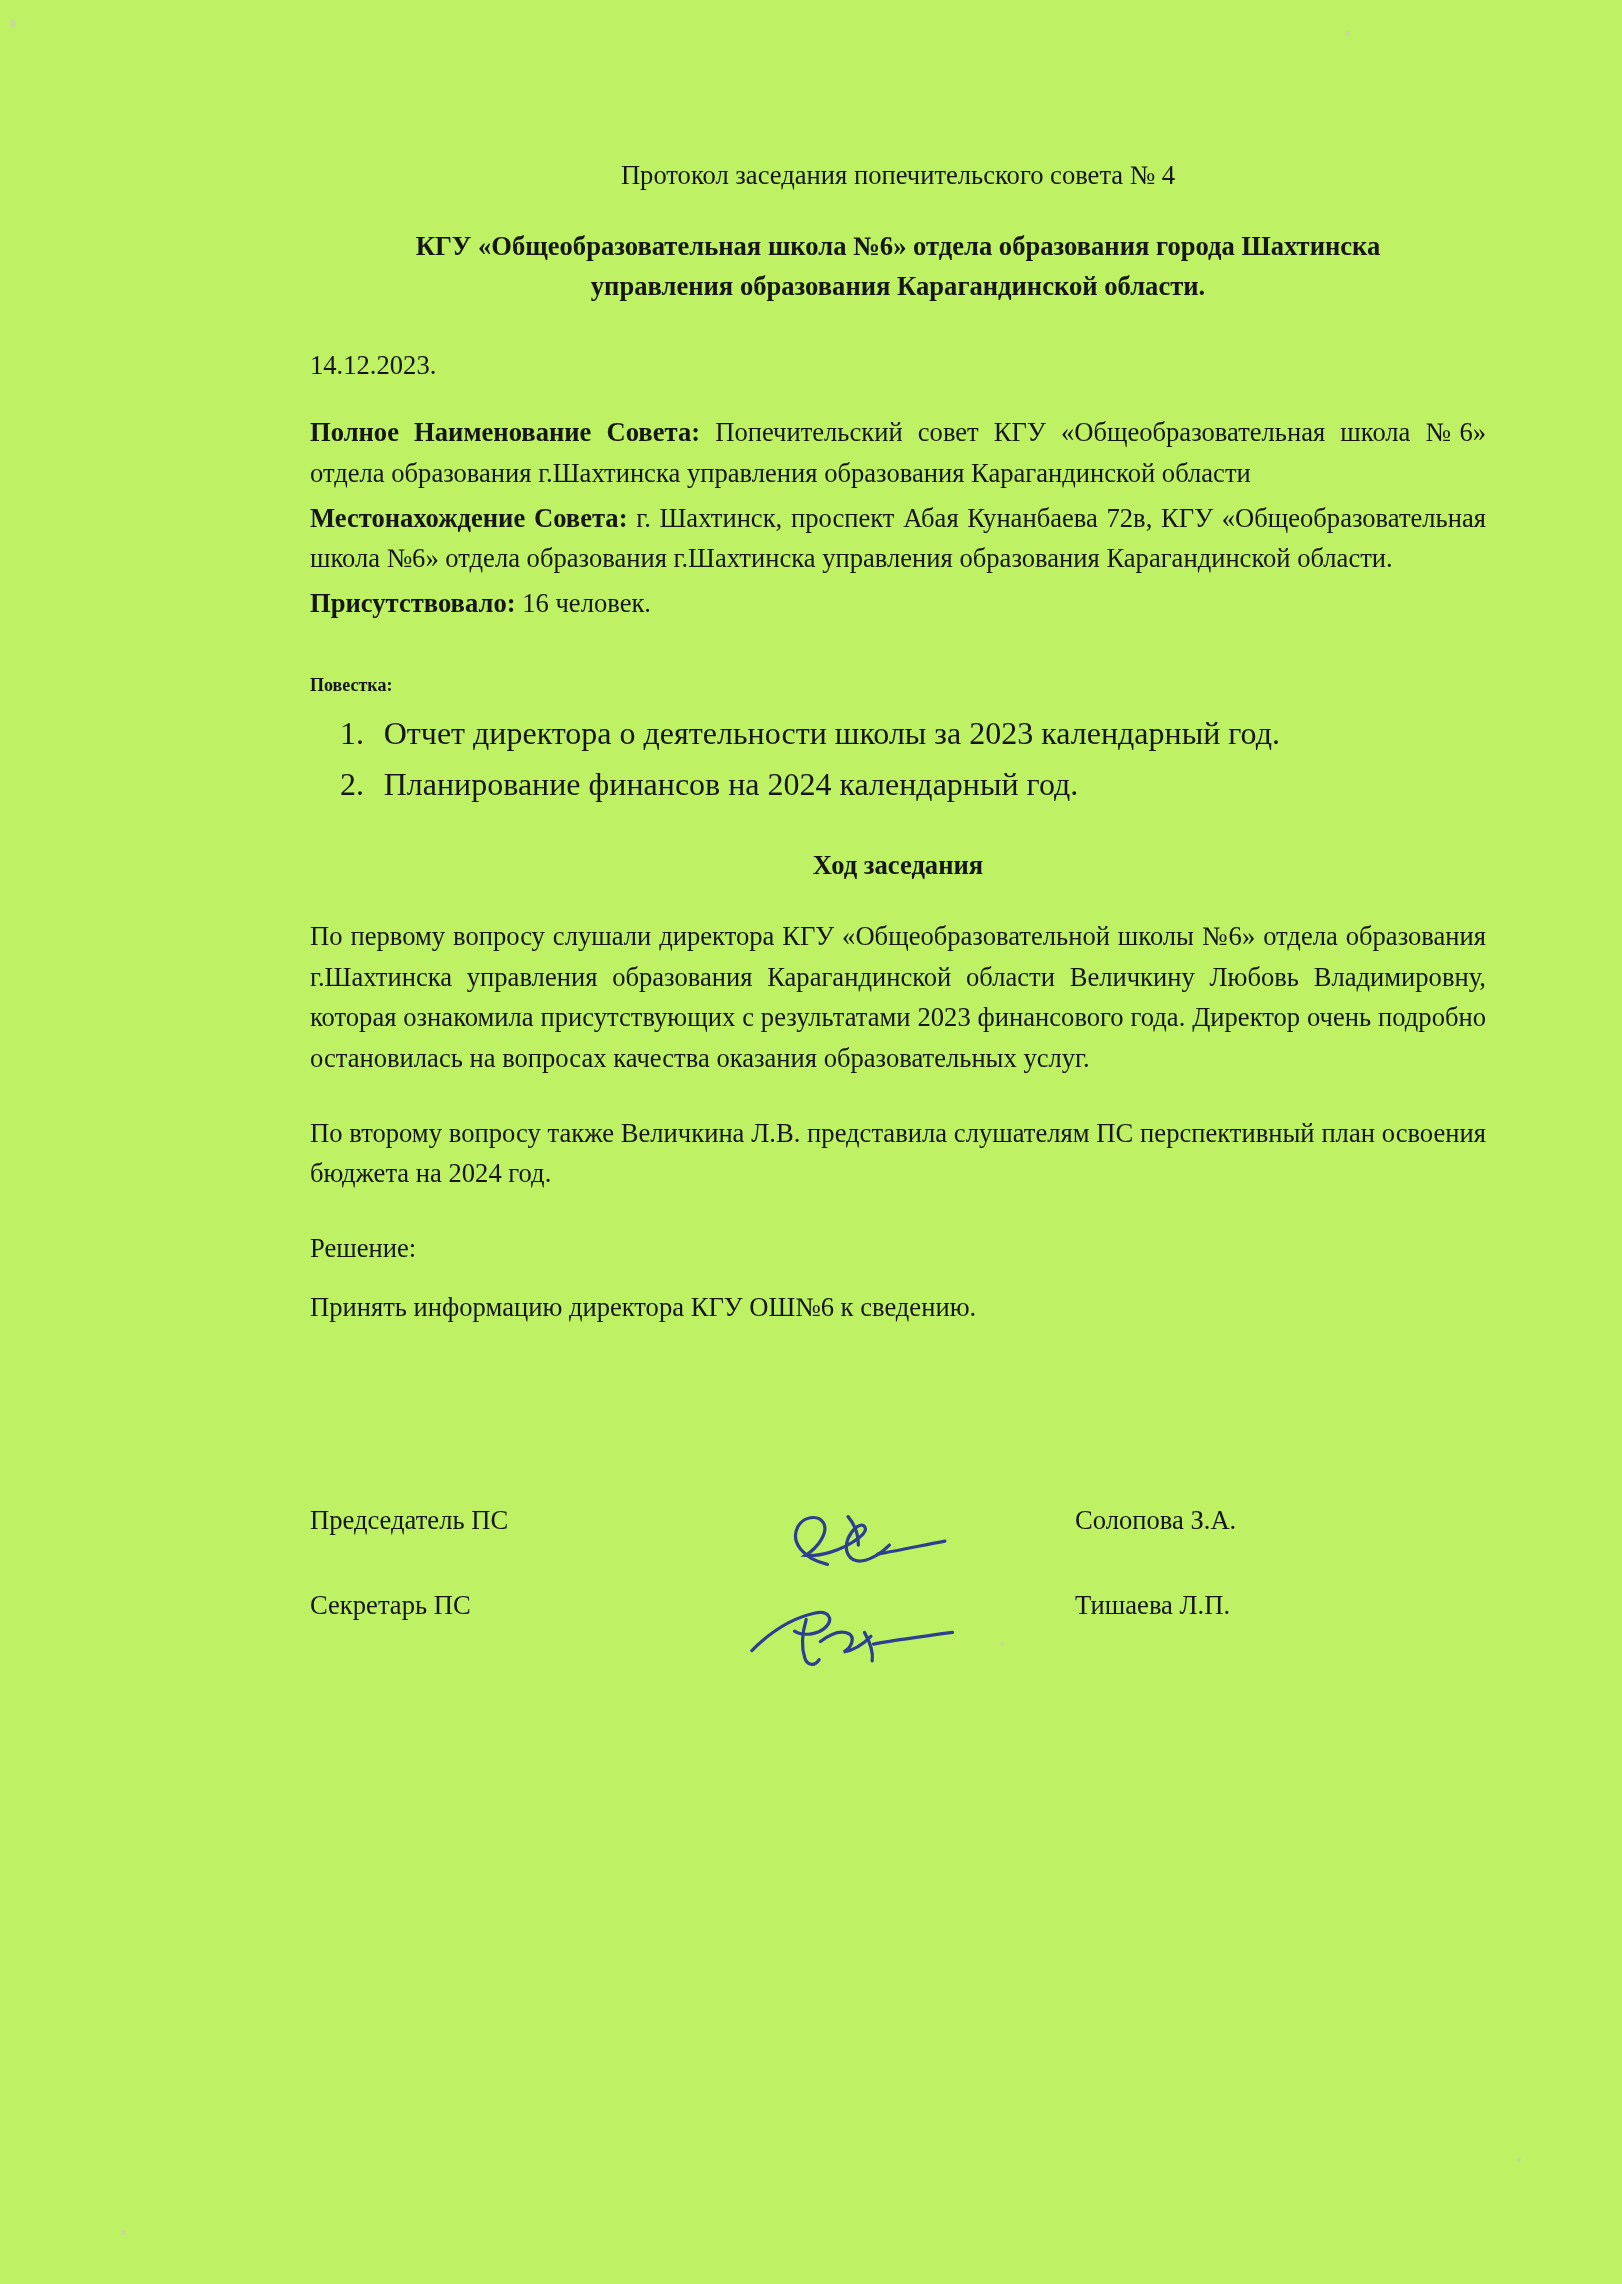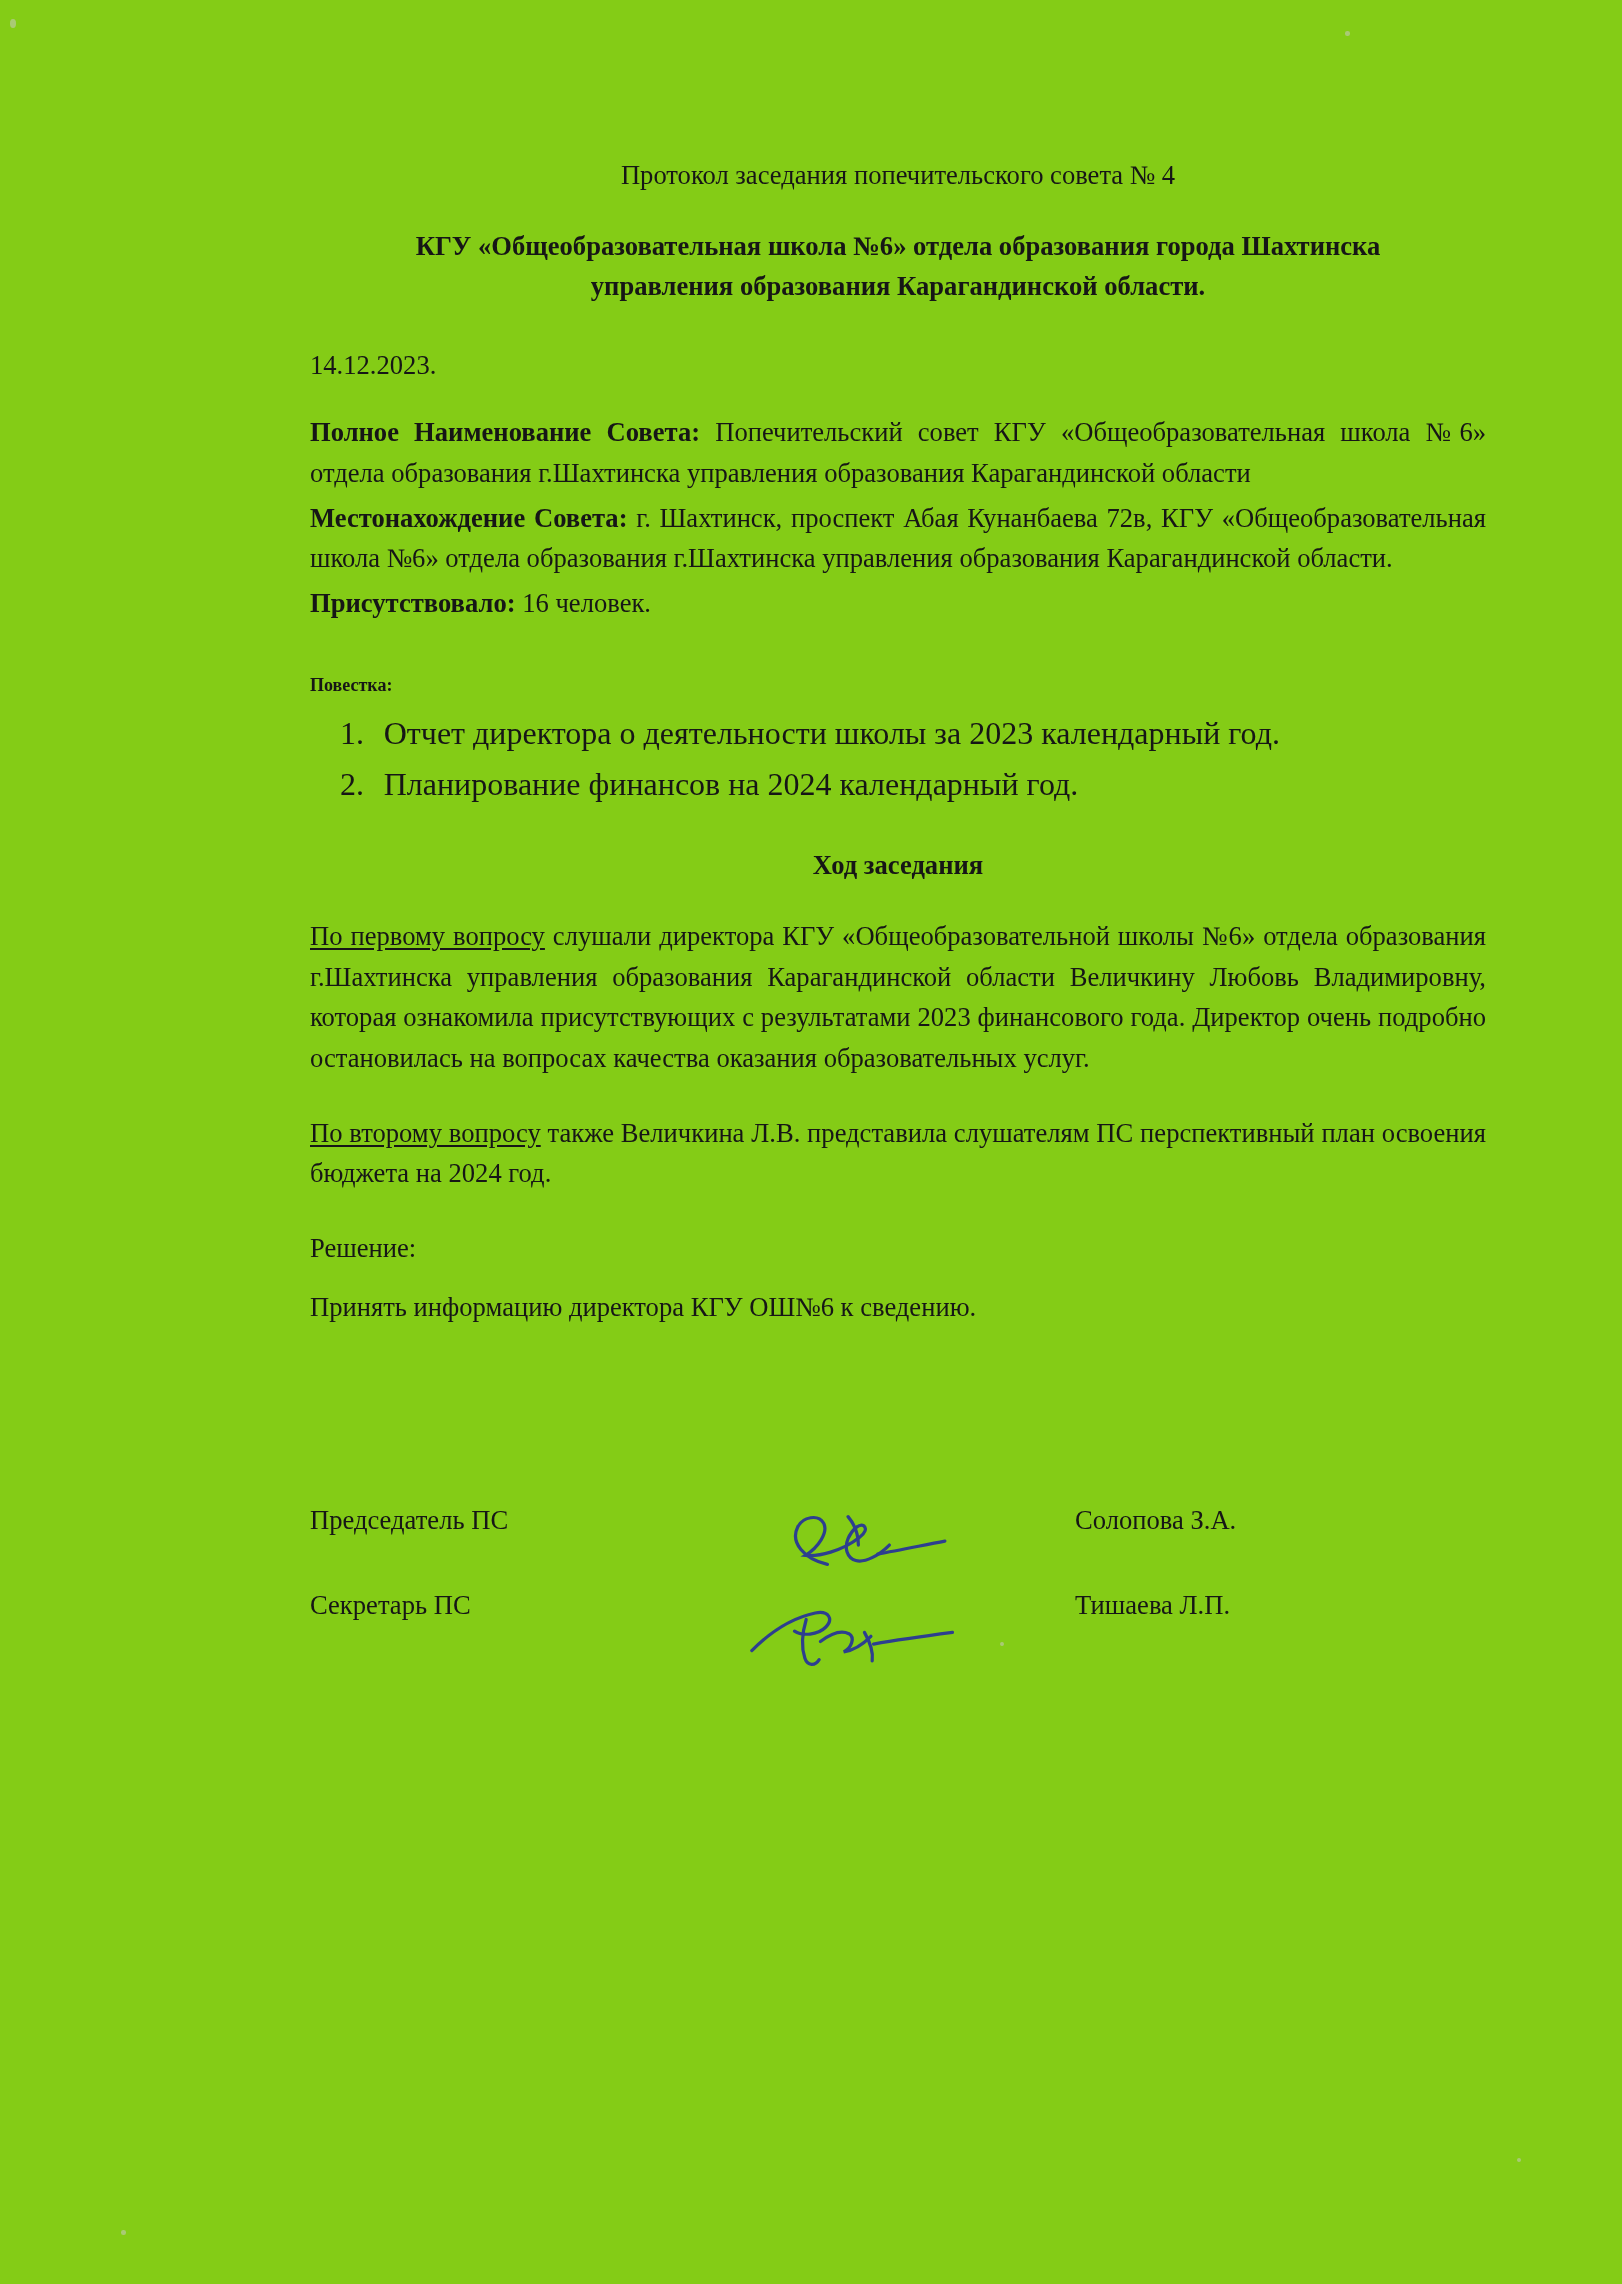--- a/index.html
+++ b/index.html
@@ -4,21 +4,21 @@
 <style>
   html, body {
     margin: 0;
     padding: 0;
     background: #ffffff;
   }
   .page {
     position: relative;
     width: 1623px;
     height: 2284px;
-    background: #84cc16;
+    background: #bef264;
     box-sizing: border-box;
     font-family: "Liberation Serif", serif;
     color: #161616;
     overflow: hidden;
   }
   .speck {
     position: absolute;
     background: #c9c9c4;
     border-radius: 50%;
     opacity: 0.55;
@@ -80,21 +80,20 @@
     padding-left: 11.7px;
   }
   .section-head {
     margin: 35px 0 0 0;
     text-align: center;
     font-size: 26.6px;
     font-weight: 700;
     line-height: 1.5;
   }
   .u {
-    text-decoration: underline;
     text-underline-offset: 3.2px;
   }
   .sig-block {
     margin-top: 162px;
     position: relative;
   }
   .sig-row {
     position: relative;
     display: flex;
     align-items: flex-end;

